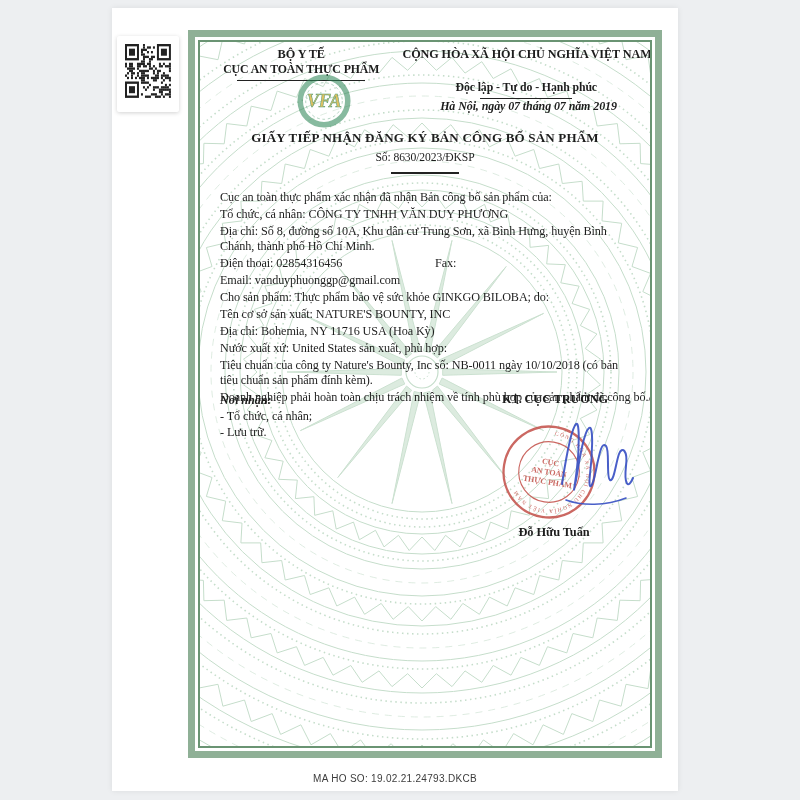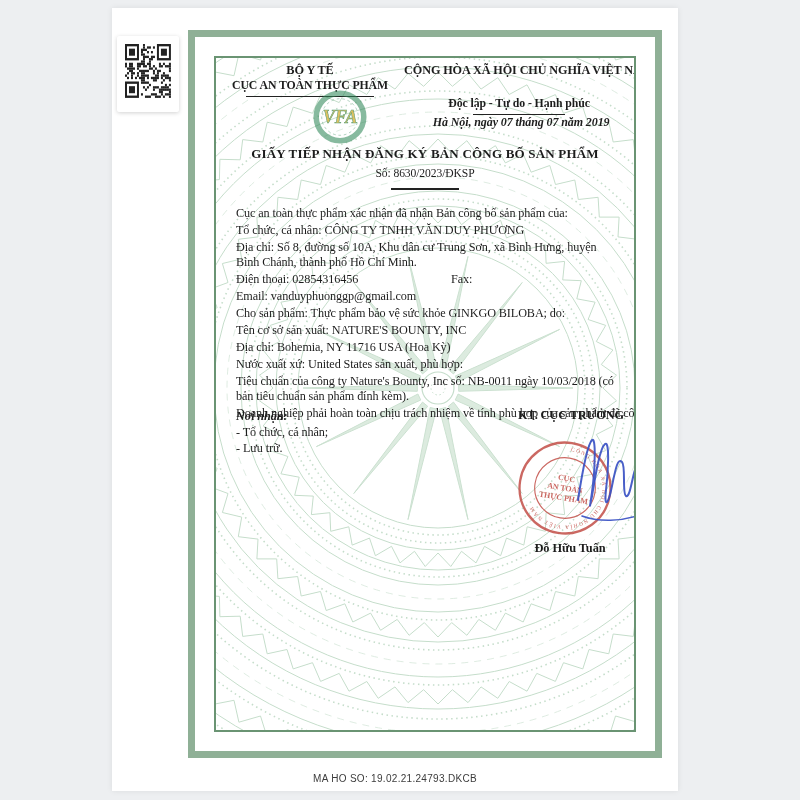--- a/index.html
+++ b/index.html
@@ -8,21 +8,21 @@
 
   .sheet{position:absolute;left:112px;top:8px;width:566px;height:783px;background:#ffffff;
          box-shadow:0 0 6px rgba(0,0,0,.08);}
 
   .qr-card{position:absolute;left:5px;top:28px;width:62px;height:76px;background:#fff;
            border-radius:2px;box-shadow:0 1px 4px rgba(0,0,0,.18);}
   .qr-card svg{display:block;margin:8px auto 0;}
 
   .cert{position:absolute;left:76px;top:22px;width:474px;height:728px;background:#8fb096;
         box-sizing:border-box;padding:7px;}
-  .cert-gap{background:#fff;width:100%;height:100%;box-sizing:border-box;padding:19px;}
+  .cert-gap{background:#fff;width:100%;height:100%;box-sizing:border-box;padding:3px;}
   .cert-inner{border:2px solid #6a9473;width:100%;height:100%;box-sizing:border-box;
               background:#fff;position:relative;overflow:hidden;}
   .wm{position:absolute;left:0;top:0;width:450px;height:704px;opacity:.8;}
 
   .content{position:absolute;inset:0;font-size:12.2px;line-height:14.9px;letter-spacing:-0.1px;}
 
   .hdr-row{display:flex;margin-top:5px;}
   .hdr-left{width:45%;text-align:center;}
   .hdr-right{width:55%;text-align:center;}
   .h-b{font-weight:bold;white-space:nowrap;}
@@ -311,21 +311,21 @@
             <p>Địa chỉ: Số 8, đường số 10A, Khu dân cư Trung Sơn, xã Bình Hưng, huyện Bình Chánh, thành phố Hồ Chí Minh.</p>
             <p class="row">
               <span>Điện thoại: 02854316456</span>
               <span class="fax">Fax:</span>
             </p>
             <p>Email: vanduyphuonggp@gmail.com</p>
             <p>Cho sản phẩm: Thực phẩm bảo vệ sức khỏe GINKGO BILOBA; do:</p>
             <p>Tên cơ sở sản xuất: NATURE'S BOUNTY, INC</p>
             <p>Địa chỉ: Bohemia, NY 11716 USA (Hoa Kỳ)</p>
             <p>Nước xuất xứ: United States sản xuất, phù hợp:</p>
-            <p>Tiêu chuẩn của công ty Nature's Bounty, Inc số: NB-0011 ngày 10/03/2018 (có bản tiêu chuẩn sản phẩm đính kèm).</p>
+            <p>Tiêu chuẩn của công ty Nature's Bounty, Inc số: NB-0011 ngày 10/10/2018 (có bản tiêu chuẩn sản phẩm đính kèm).</p>
             <p class="nowrap">Doanh nghiệp phải hoàn toàn chịu trách nhiệm về tính phù hợp của sản phẩm đã công bố./.</p>
           </div>
 
           <div class="recv">
             <div class="rt">Nơi nhận:</div>
             <div>- Tổ chức, cá nhân;</div>
             <div>- Lưu trữ.</div>
           </div>
 
           <div class="kt">

